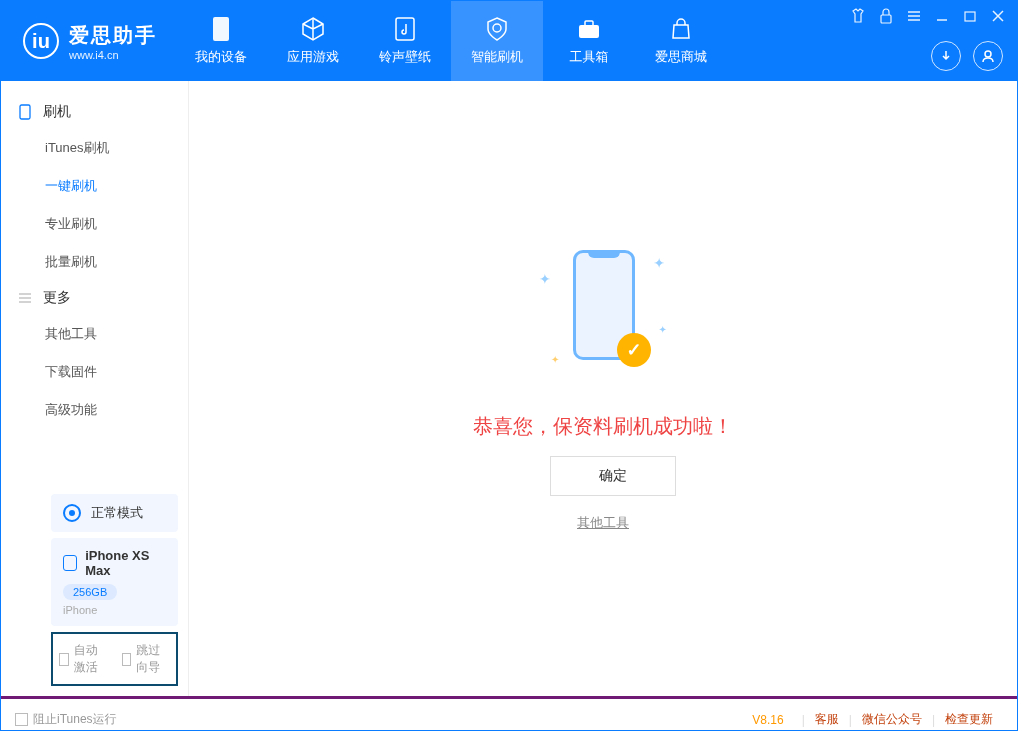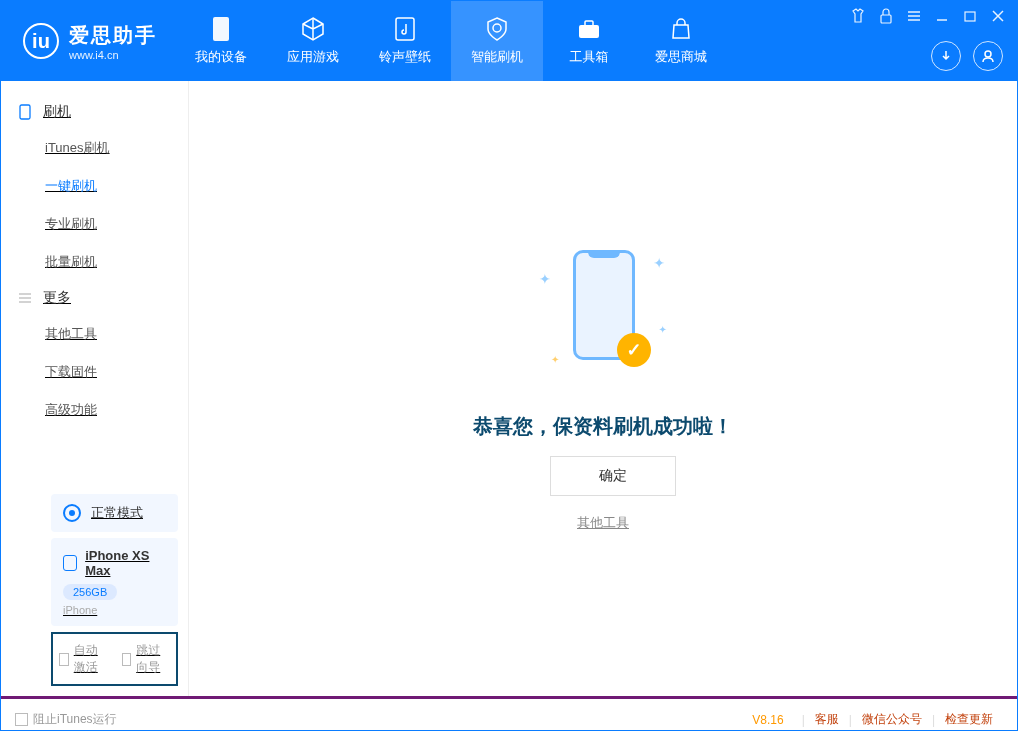--- a/index.html
+++ b/index.html
@@ -19,21 +19,21 @@
 .nav-tab .label { font-size: 13px; }
 
 .titlebar-icons { position: absolute; right: 10px; top: 6px; display: flex; gap: 10px; align-items: center; }
 .titlebar-icons .tb { width: 18px; height: 18px; cursor: pointer; opacity: 0.9; display: flex; align-items: center; justify-content: center; }
 
 .header-right { position: absolute; right: 14px; bottom: 10px; display: flex; gap: 12px; }
 .hr-circle { width: 30px; height: 30px; border: 1.5px solid rgba(255,255,255,0.8); border-radius: 50%; display: flex; align-items: center; justify-content: center; cursor: pointer; }
 
 .body { display: flex; height: calc(100% - 80px - 34px); }
 
-.sidebar { width: 188px; border-right: 1px solid #eee; padding: 14px 0 0 0; background: #fff; display: flex; flex-direction: column; text-decoration: underline; }
+.sidebar { width: 188px; border-right: 1px solid #eee; padding: 14px 0 0 0; background: #fff; display: flex; flex-direction: column; }
 .side-section-header { display: flex; align-items: center; padding: 8px 16px; color: #333; font-size: 14px; }
 .side-section-header .sicon { width: 16px; height: 16px; margin-right: 10px; display: flex; align-items: center; justify-content: center; color: #0a7cff; }
 .side-item { padding: 10px 16px 10px 44px; font-size: 13px; color: #555; cursor: pointer; }
 .side-item.active { color: #0a7cff; }
 
 .side-bottom { margin-top: auto; padding-left: 40px; }
 .mode-card, .device-card { margin: 6px 10px; background: #f2f7ff; border-radius: 4px; padding: 10px 12px; }
 .mode-card { display: flex; align-items: center; font-size: 13px; color: #333; }
 .mode-card .micon { width: 18px; height: 18px; border: 2px solid #0a7cff; border-radius: 50%; margin-right: 10px; position: relative; }
 .mode-card .micon::after { content: ''; position: absolute; width: 6px; height: 6px; background: #0a7cff; border-radius: 50%; top: 4px; left: 4px; }
@@ -50,21 +50,21 @@
 .phone-illustration { position: relative; width: 140px; height: 140px; margin-bottom: 28px; }
 .phone-body { position: absolute; left: 40px; top: 5px; width: 62px; height: 110px; border: 3px solid #6fb8ff; border-radius: 10px; background: #eaf3ff; }
 .phone-notch { position: absolute; left: 55px; top: 5px; width: 32px; height: 8px; background: #6fb8ff; border-radius: 0 0 6px 6px; }
 .check-badge { position: absolute; right: 22px; bottom: 18px; width: 34px; height: 34px; background: #ffb400; border-radius: 50%; display: flex; align-items: center; justify-content: center; color: #fff; font-size: 18px; font-weight: bold; }
 .sparkle { position: absolute; font-size: 14px; }
 .s1 { left: 6px; top: 26px; color: #9ad0ff; }
 .s2 { right: 8px; top: 10px; color: #9ad0ff; }
 .s3 { left: 18px; bottom: 20px; color: #ffcf6e; font-size: 10px; }
 .s4 { right: 6px; bottom: 50px; color: #9ad0ff; font-size: 10px; }
 
-.success-text { font-size: 20px; color: #0c4a6e; margin-bottom: 16px; font-weight: bold; }
+.success-text { font-size: 20px; color: #ef4444; margin-bottom: 16px; }
 .ok-btn { border: 1px solid #ddd; background: #fff; padding: 10px 48px; font-size: 14px; color: #333; cursor: pointer; margin-bottom: 18px; margin-left: 20px; }
 .log-link { font-size: 13px; color: #888; cursor: pointer; text-decoration: underline; }
 
 .footer { height: 44px; border-top: 3px solid #701a75; display: flex; align-items: center; padding: 0 14px; font-size: 12px; color: #999; }
 .footer .cb { color: #999; }
 .footer-spacer { flex: 1; }
 .footer .ver { color: #f90; margin-right: 18px; }
 .footer .flink { color: #c2410c; cursor: pointer; padding: 0 10px; }
 .footer .divider { color: #ddd; }
 </style>

